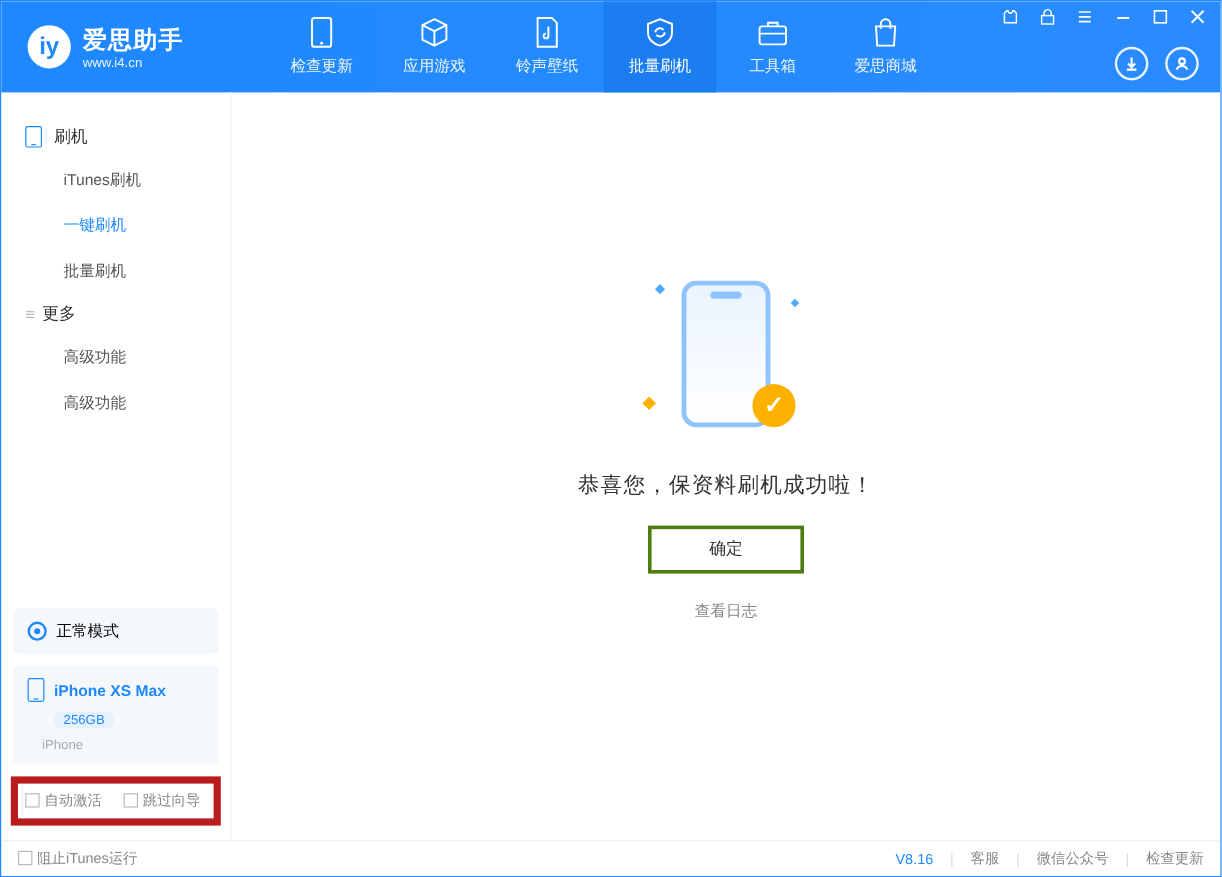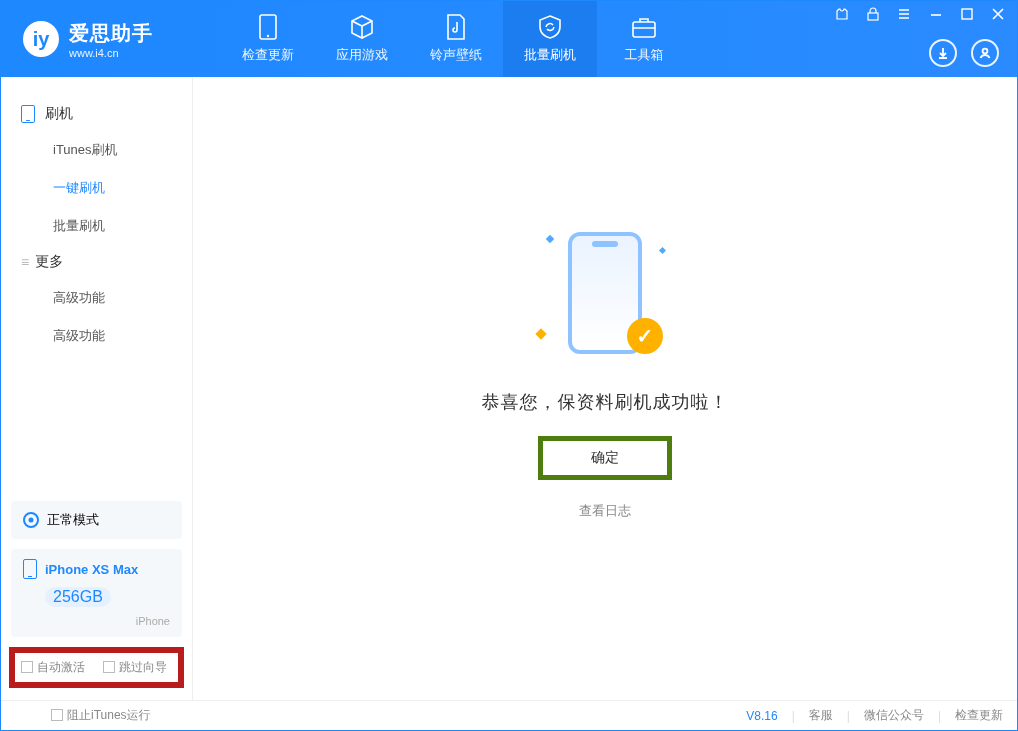--- a/index.html
+++ b/index.html
@@ -117,22 +117,22 @@
 }
 .device-card.mode .dot {
   width: 16px; height: 16px; border: 2px solid #1e88ff; border-radius: 50%;
   position: relative;
 }
 .device-card.mode .dot::after{content:"";width:5px;height:5px;border-radius:50%;background:#1e88ff;position:absolute;top:50%;left:50%;transform:translate(-50%,-50%);}
 .device-card.device { flex-wrap: wrap; color:#333;}
 .device-card.device .ph-icn{width:14px;height:20px;border:1.5px solid #1e88ff;border-radius:2px;position:relative;}
 .device-card.device .ph-icn::after{content:"";position:absolute;bottom:1px;left:50%;transform:translateX(-50%);width:4px;height:1.5px;background:#1e88ff;}
 .device-card.device .name{font-weight:600;color:#1e88ff;width:auto;}
-.device-card.device .cap{background:#e6f1ff;color:#1e88ff;font-size:16px;padding:1px 8px;border-radius:10px;margin-left:22px;}
-.device-card.device .sub{font-size:11px;color:#aaa;margin-left:22px;width:100%;text-align:right;}
+.device-card.device .cap{background:#e6f1ff;color:#1e88ff;font-size:11px;padding:1px 8px;border-radius:10px;margin-left:22px;}
+.device-card.device .sub{font-size:11px;color:#aaa;margin-left:12px;width:100%;}
 .opt-row-wrap{
   border:6px solid #b91c1c;
   margin:0 8px 12px;
   padding:6px 6px;
   display:flex; gap:18px; align-items:center;
   font-size:12px; color:#888;
 }
 .chk{width:12px;height:12px;border:1px solid #bbb;display:inline-block;margin-right:4px;vertical-align:-2px;}
 
 .main {
@@ -157,31 +157,31 @@
   position: relative;
 }
 .ph-body::before{content:"";position:absolute;top:5px;left:50%;transform:translateX(-50%);width:26px;height:6px;background:#8fc3ff;border-radius:3px;}
 .check-badge{position:absolute;right:22px;bottom:14px;width:36px;height:36px;background:#ffb100;border-radius:50%;display:flex;align-items:center;justify-content:center;color:#fff;font-size:20px;font-weight:bold;}
 .spark{position:absolute;width:6px;height:6px;background:#ffb100;transform:rotate(45deg);}
 .spark.s1{top:18px;left:22px;background:#4ea9ff;}
 .spark.s2{bottom:30px;left:12px;width:8px;height:8px;}
 .spark.s3{top:30px;right:20px;width:5px;height:5px;background:#4ea9ff;}
 .msg{font-size:18px;color:#333;letter-spacing:1px;}
 .ok-btn{
-  border:5px solid #4d7c0f;padding:8px 48px;font-size:14px;color:#333;cursor:pointer;background:#fff;
+  border:3px solid #4d7c0f;padding:8px 48px;font-size:14px;color:#333;cursor:pointer;background:#fff;
 }
 .log-link{color:#888;font-size:13px;cursor:pointer;}
 
 .footer{
   position:absolute;bottom:0;left:0;right:0;height:30px;
   border-top:1px solid #eee;
   display:flex;align-items:center;
   padding:0 14px;font-size:12px;color:#888;
 }
-.footer .lft{display:flex;align-items:center;gap:6px;margin-left:36px;}
+.footer .lft{display:flex;align-items:center;gap:6px;}
 .footer .rgt{margin-left:auto;display:flex;align-items:center;gap:14px;}
 .footer .sep{color:#ddd;}
 .footer .ver{color:#1e88ff;}
 .footer .lnk{cursor:pointer;}
 </style>
 </head>
 <body>
 
 <div class="header">
   <div class="brand">
@@ -229,20 +229,29 @@
       <span>批量刷机</span>
     </div>
     <div class="nav-item">
       <span class="nav-icon">
           <svg width="26" height="24" viewBox="0 0 26 24">
             <rect x="2" y="7" width="22" height="15" rx="2" fill="none" stroke="#fff" stroke-width="1.6"></rect>
             <path d="M9 7V4h8v3M2 13h22" stroke="#fff" stroke-width="1.6" fill="none"></path>
           </svg>
         </span>
       <span>工具箱</span>
+    </div>
+    <div class="nav-item">
+      <span class="nav-icon">
+          <svg width="24" height="26" viewBox="0 0 24 26">
+            <path d="M4 8h16l-1 16H5z" fill="none" stroke="#fff" stroke-width="1.6"></path>
+            <path d="M8 10V6a4 4 0 018 0v4" fill="none" stroke="#fff" stroke-width="1.6"></path>
+          </svg>
+        </span>
+      <span>爱思商城</span>
     </div>
   </div>
   <div class="win-controls">
     <span class="wc">
         <svg width="14" height="14" viewBox="0 0 14 14" fill="none" stroke="#fff" stroke-width="1.2">
           <path d="M4 2L2 4v8h10V4l-2-2H9a2 2 0 01-4 0z"></path>
         </svg>
       </span>
     <span class="wc">
         <svg width="12" height="14" viewBox="0 0 12 14" fill="none" stroke="#fff" stroke-width="1.2">

